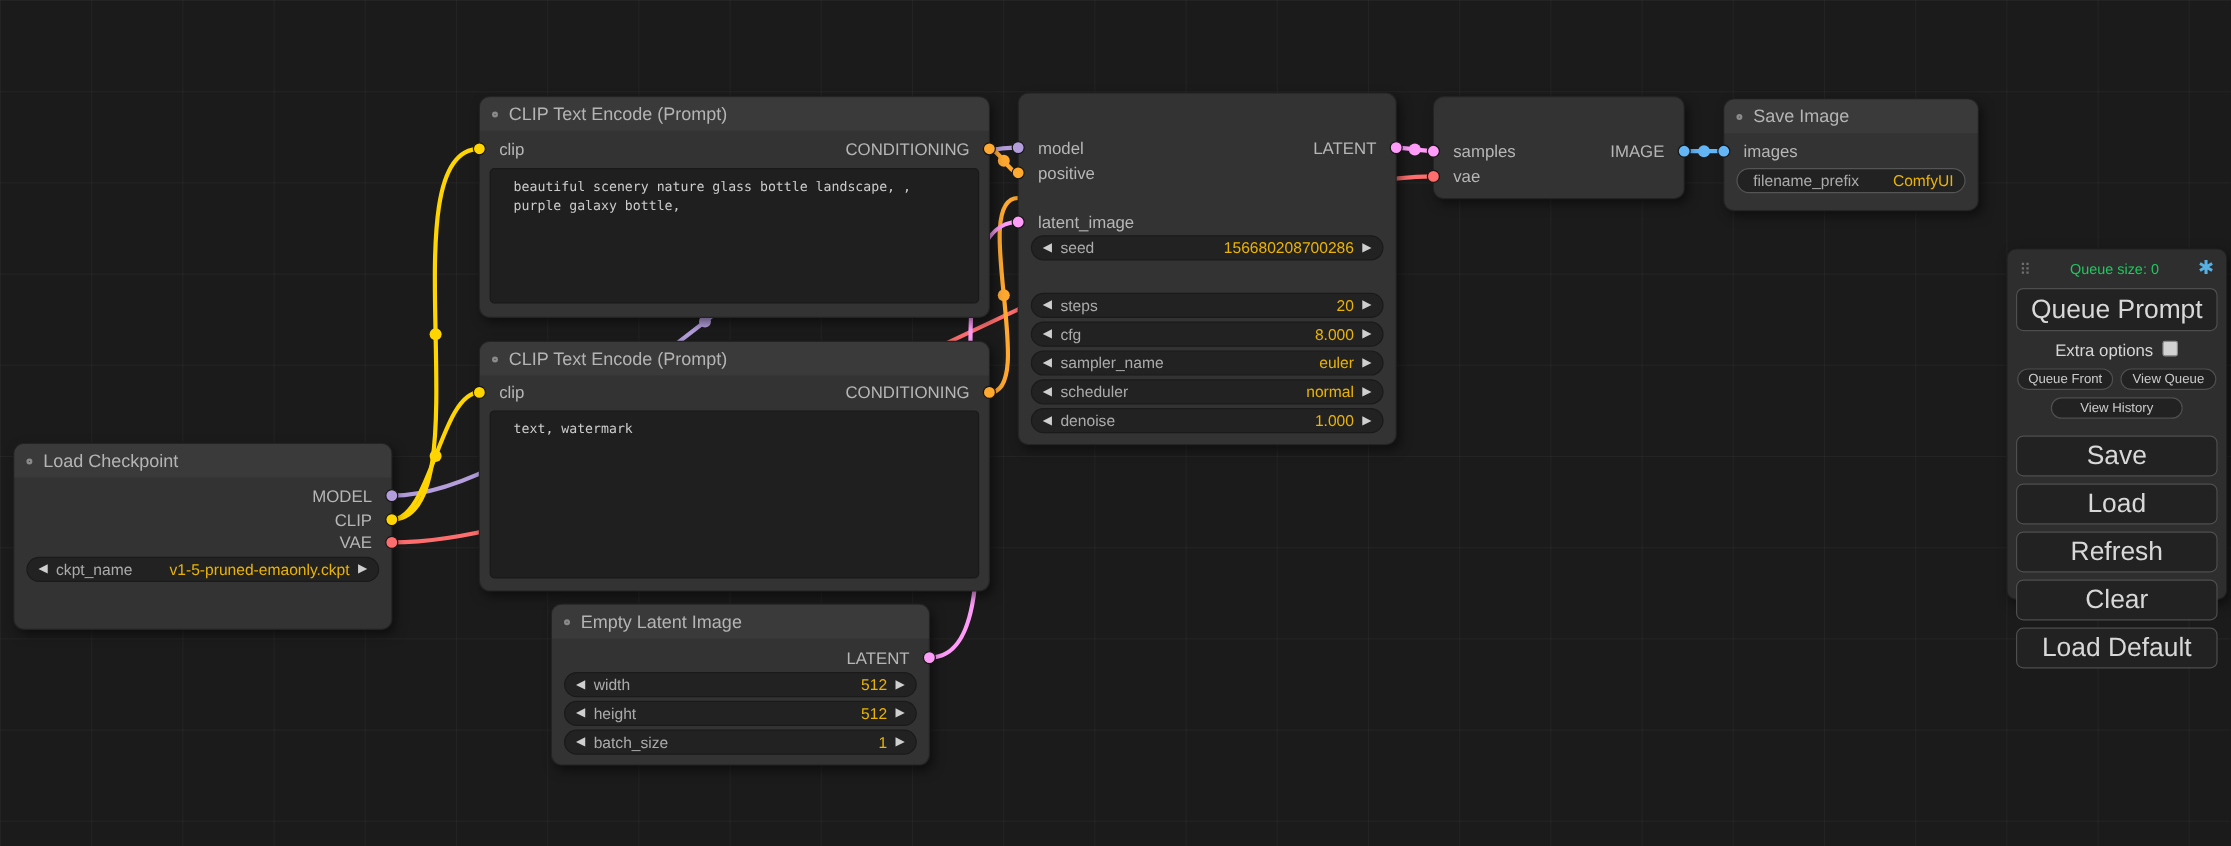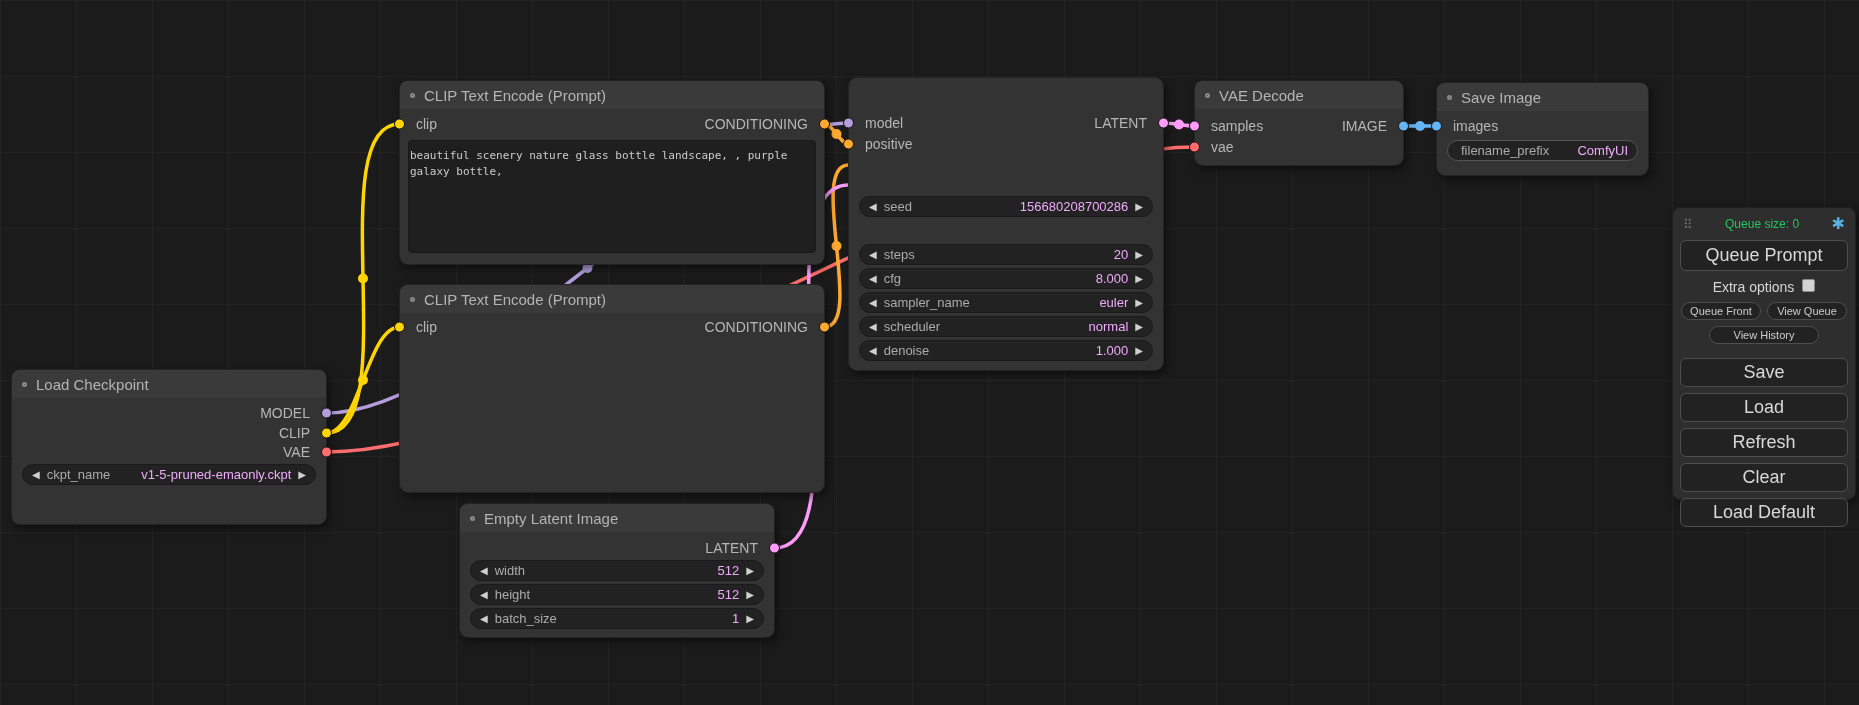--- a/index.html
+++ b/index.html
@@ -18,34 +18,34 @@
   .slot{position:absolute;left:0;right:0;height:20px;display:flex;align-items:center;font-size:14px;color:#b6b6b6}
   .slot.in{padding-left:16px;justify-content:flex-start}
   .slot.out{padding-right:16px;justify-content:flex-end}
   .pdot{position:absolute;top:50%;transform:translateY(-50%);width:11px;height:11px;border-radius:50%;border:1px solid #161616}
   .in .pdot{left:-6px}
   .out .pdot{right:-6px}
   .widget{position:absolute;left:10px;right:10px;height:21px;background:#222222;border:1px solid #1a1a1a;
     border-radius:11px;display:flex;align-items:center;padding:0 9px;gap:7px;font-size:13px;color:#c4c4c4}
   .warr{font-size:10px;color:#cfcfcf;flex:none;line-height:1}
   .wname{color:#ababab;white-space:nowrap}
-  .wval{margin-left:auto;color:#f0abfc;white-space:nowrap}
+  .wval{margin-left:auto;color:#eab308;white-space:nowrap}
   .toggledot{width:12px;height:12px;border-radius:50%;background:#8397b5;border:1px solid #1a1a1a;flex:none}
   .tarea{position:absolute;left:8px;right:8px;background:#1f1f1f;border:1px solid #191919;border-radius:4px;
-    padding:7px 1px;color:#cccccc;font-family:"DejaVu Sans Mono",monospace;font-size:11px;line-height:1.45;
+    padding:7px 19px;color:#cccccc;font-family:"DejaVu Sans Mono",monospace;font-size:11px;line-height:1.45;
     white-space:pre-wrap;overflow:hidden}
   
   #menu{position:absolute;z-index:3;left:1672px;top:207px;width:184px;height:293px;background:#2e2e2e;
     border:1px solid #202020;border-radius:8px;box-shadow:3px 4px 10px rgba(0,0,0,.5);padding:6px 0}
   .mhead{display:flex;align-items:center;justify-content:space-between;padding:2px 10px 4px 10px}
   .drag{color:#6e6e6e;font-size:13px;line-height:1}
   .qsize{color:#22c55e;font-size:12px}
   .gear{color:#57b1e2;font-size:16px;line-height:1}
   .qbtn{display:block;width:168px;margin:6px auto 0 auto;background:#222222;border:1px solid #4e4e4e;border-radius:6px;
-    color:#d8d8d8;font-size:18px;text-align:center;padding:3px 0;cursor:pointer;font-family:"Liberation Sans",sans-serif}
+    color:#d8d8d8;font-size:22px;text-align:center;padding:3px 0;cursor:pointer;font-family:"Liberation Sans",sans-serif}
   .qbtn.primary{padding:4px 0;margin-top:4px}
   .extra{display:flex;align-items:flex-start;justify-content:center;gap:8px;margin-top:8px;color:#d6d6d6;font-size:14px}
   .chk{width:13px;height:13px;background:#d2d2d2;border:1px solid #8a8a8a;border-radius:2px;cursor:pointer}
   .pillrow{display:flex;gap:6px;margin:7px 8px 0 8px}
   .pill{flex:1;background:#222222;border:1px solid #4e4e4e;border-radius:9px;color:#cccccc;font-size:11px;
     text-align:center;padding:2px 0;cursor:pointer;white-space:nowrap}
   .pill.center{flex:none;width:110px;margin:6px auto 0 auto;display:block}
   .gap{height:8px}
 </style>
 </head>
@@ -121,20 +121,21 @@
       <span class="ntext">CLIP Text Encode (Prompt)</span>
     </div>
     <div class="slot in" style="top:32px">
       <span class="pdot" style="background: rgb(255, 213, 0);"></span>
       <span>clip</span>
     </div>
     <div class="slot out" style="top:32px">
       <span>CONDITIONING</span>
       <span class="pdot" style="background: rgb(255, 169, 49);"></span>
     </div>
+    <div class="tarea" style="top:57px;height:140px">text, watermark</div>
   </div>
 
   <div class="node" style="left:460px;top:504px;width:314px;height:133px">
     <div class="ntitle">
       <span class="ndot"></span>
       <span class="ntext">Empty Latent Image</span>
     </div>
     <div class="slot out" style="top:34px">
       <span>LATENT</span>
       <span class="pdot" style="background: rgb(255, 156, 249);"></span>
@@ -165,20 +166,24 @@
       <span>model</span>
     </div>
     <div class="slot out" style="top:35px">
       <span>LATENT</span>
       <span class="pdot" style="background: rgb(255, 156, 249);"></span>
     </div>
     <div class="slot in" style="top:56px">
       <span class="pdot" style="background: rgb(255, 169, 49);"></span>
       <span>positive</span>
     </div>
+    <div class="slot in" style="top:97px">
+      <span class="pdot" style="background: rgb(255, 156, 249);"></span>
+      <span>latent_image</span>
+    </div>
     <div class="widget" style="top:118px">
       <span class="warr">◀</span>
       <span class="wname">seed</span>
       <span class="wval">156680208700286</span>
       <span class="warr">▶</span>
     </div>
     <div class="widget" style="top:166px">
       <span class="warr">◀</span>
       <span class="wname">steps</span>
       <span class="wval">20</span>
@@ -204,24 +209,20 @@
     </div>
     <div class="widget" style="top:262px">
       <span class="warr">◀</span>
       <span class="wname">denoise</span>
       <span class="wval">1.000</span>
       <span class="warr">▶</span>
     </div>
   </div>
 
   <div class="node" style="left:1195px;top:81px;width:208px;height:84px">
-    <div class="ntitle">
-      <span class="ndot"></span>
-      <span class="ntext">VAE Decode</span>
-    </div>
     <div class="slot in" style="top:35px">
       <span class="pdot" style="background: rgb(255, 156, 249);"></span>
       <span>samples</span>
     </div>
     <div class="slot out" style="top:35px">
       <span>IMAGE</span>
       <span class="pdot" style="background: rgb(100, 181, 246);"></span>
     </div>
     <div class="slot in" style="top:56px">
       <span class="pdot" style="background: rgb(255, 110, 110);"></span>

